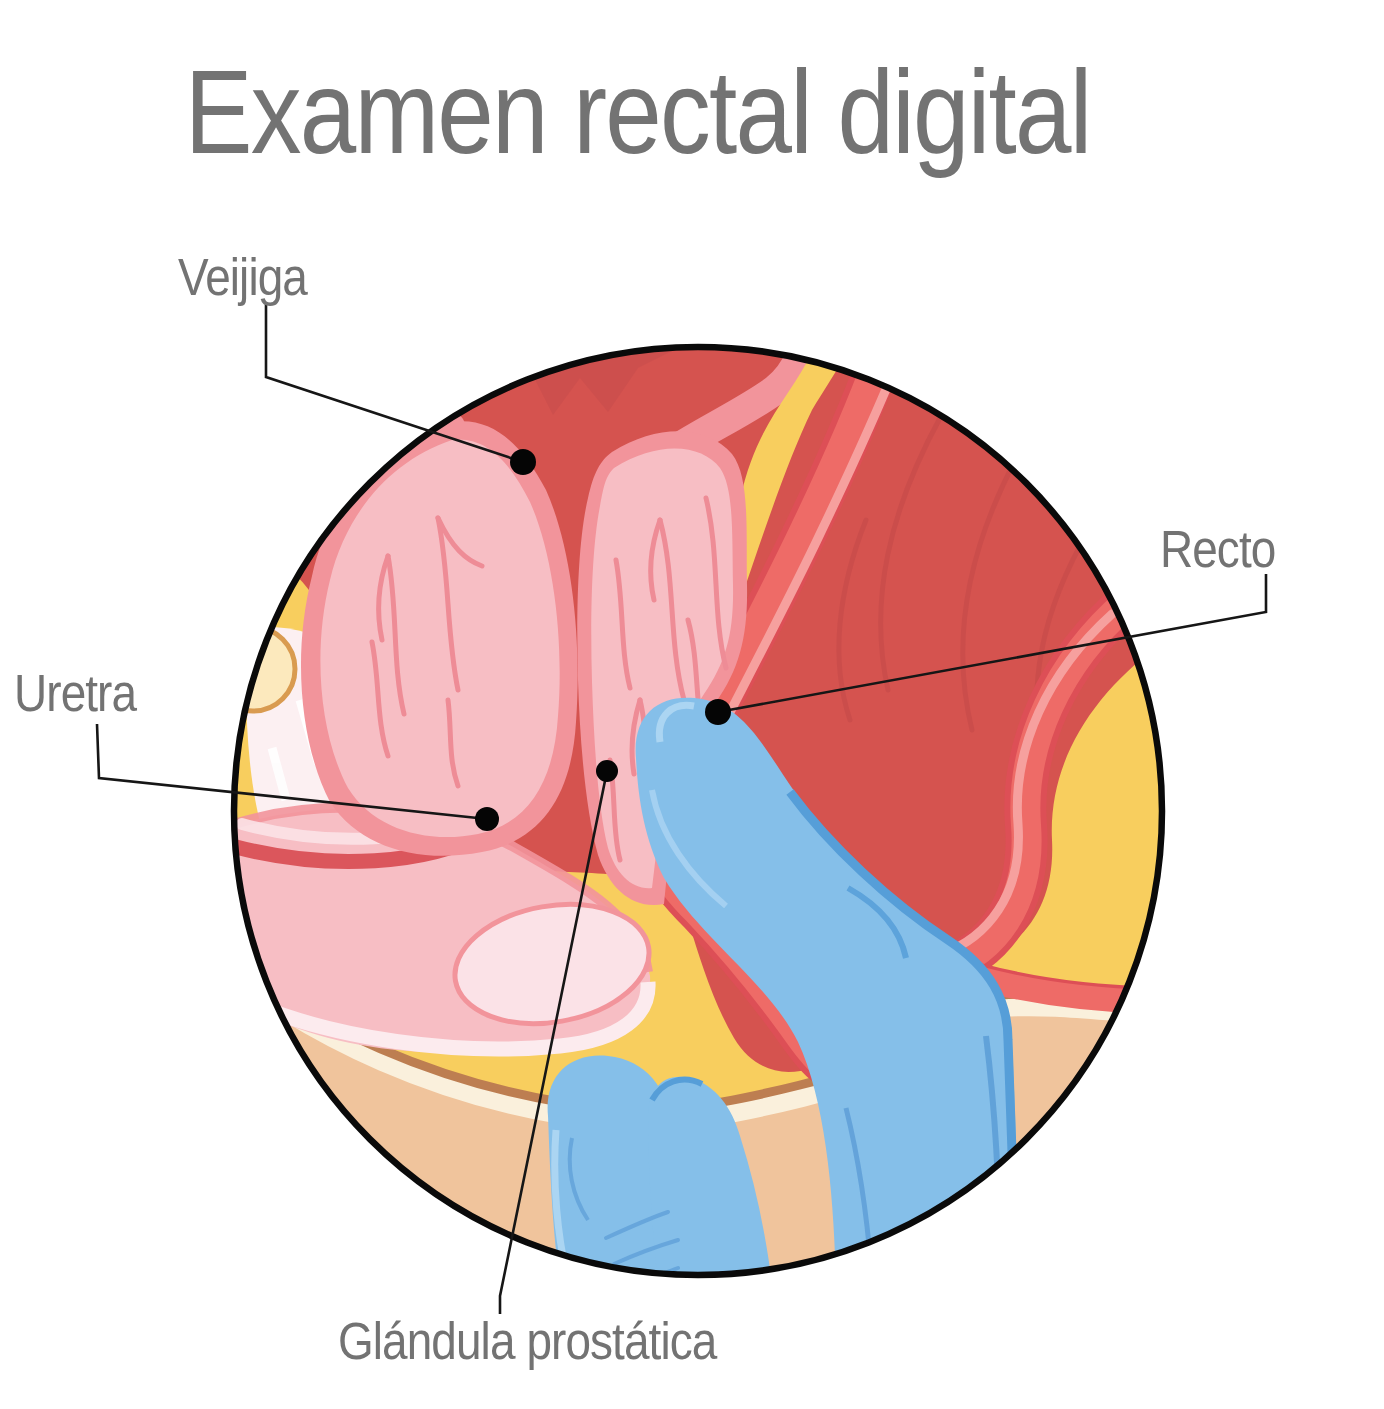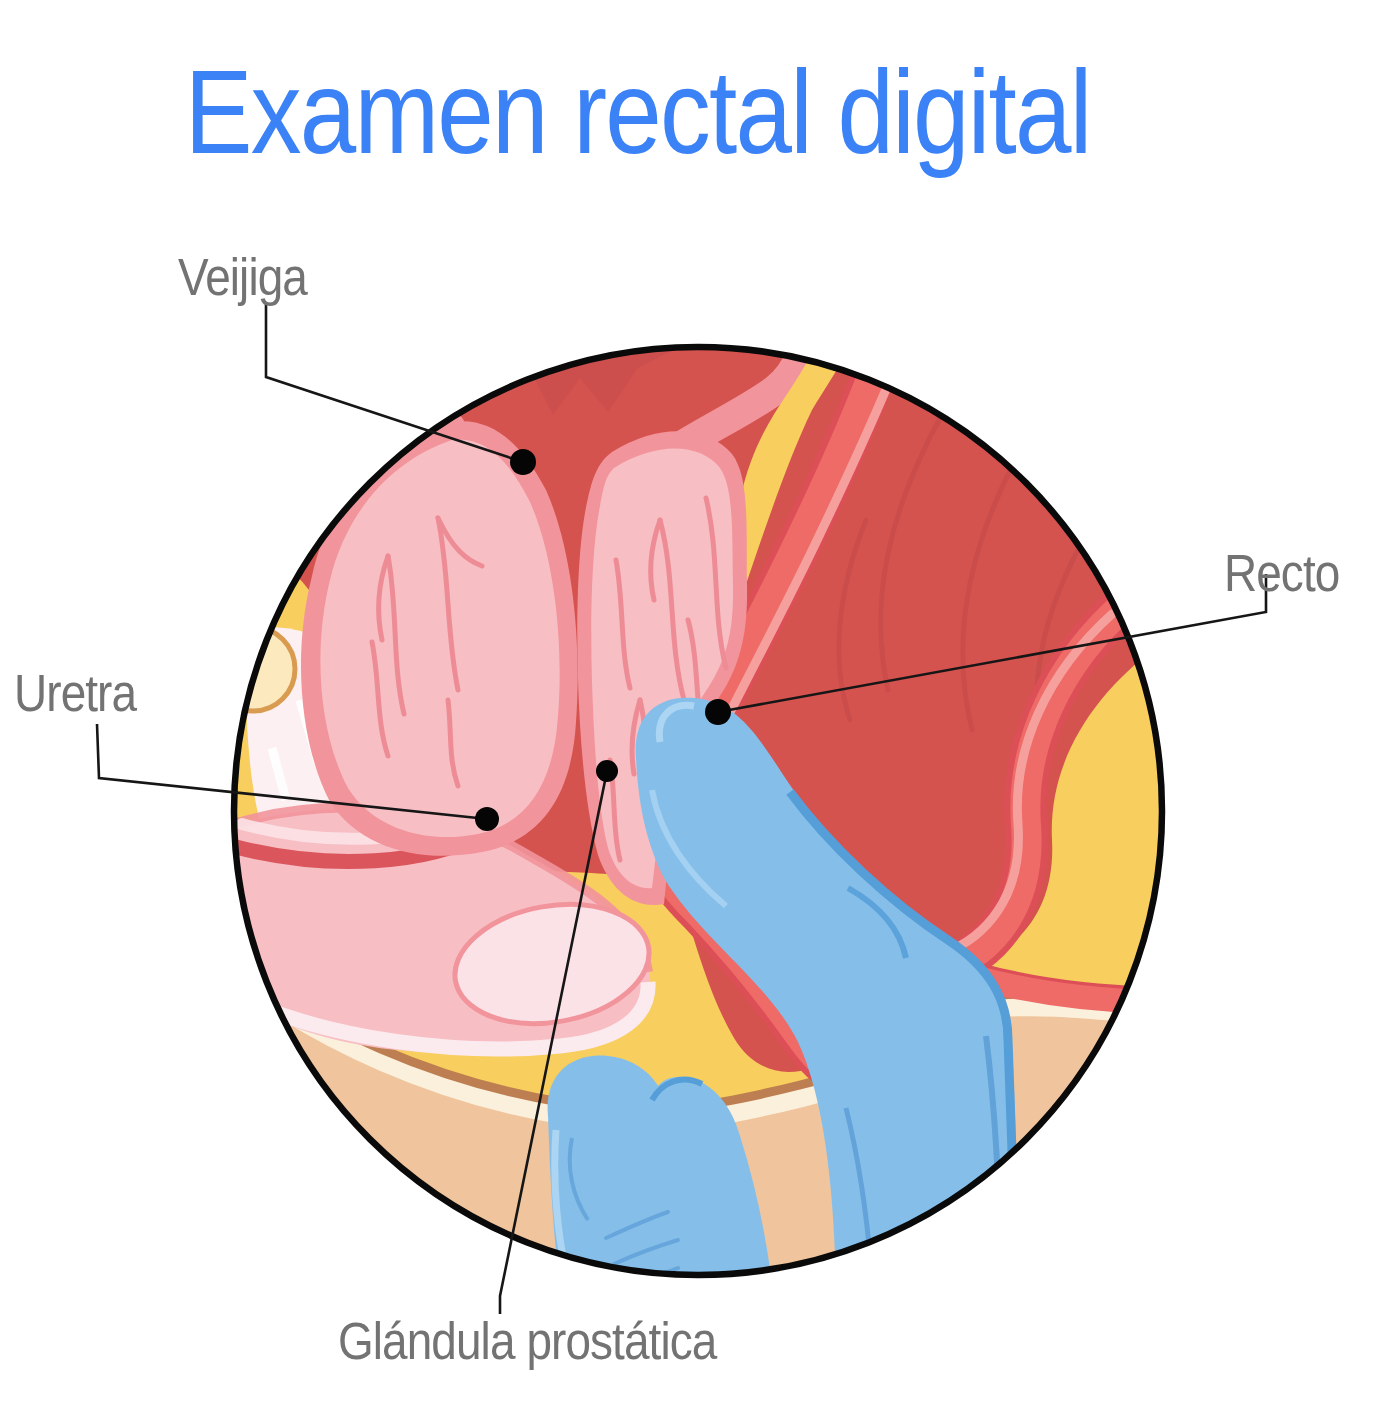--- a/index.html
+++ b/index.html
@@ -9,35 +9,35 @@
     background:#ffffff;
     font-family:"Liberation Sans", sans-serif;
     overflow:hidden;
   }
   .title{
     position:absolute;
     left:0;top:44px;width:1276px;
     text-align:center;
     font-size:118px;
     font-weight:400;
-    color:#3b82f6;
+    color:#737373;
     letter-spacing:-2px;
     margin:0;
   }
   .title span{display:inline-block;transform:scaleX(.86);transform-origin:center;}
   .callout{
     position:absolute;
     font-size:51px;
     color:#737373;
     letter-spacing:-1px;
     white-space:nowrap;
   }
   .callout span{display:inline-block;transform:scaleX(.9);transform-origin:left;}
   #lbl-bladder {left:178px;top:248px;}
-  #lbl-rectum  {left:1224px;top:520px;margin-top:24px;}
+  #lbl-rectum  {left:1160px;top:520px;}
   #lbl-urethra {left:14px;top:664px;}
   #lbl-prostate{left:338px;top:1312px;}
   svg.art{position:absolute;left:0;top:0;}
 </style>
 </head>
 <body>
 
 <div class="stage">
 
   <h1 class="title"><span>Examen rectal digital</span></h1>

